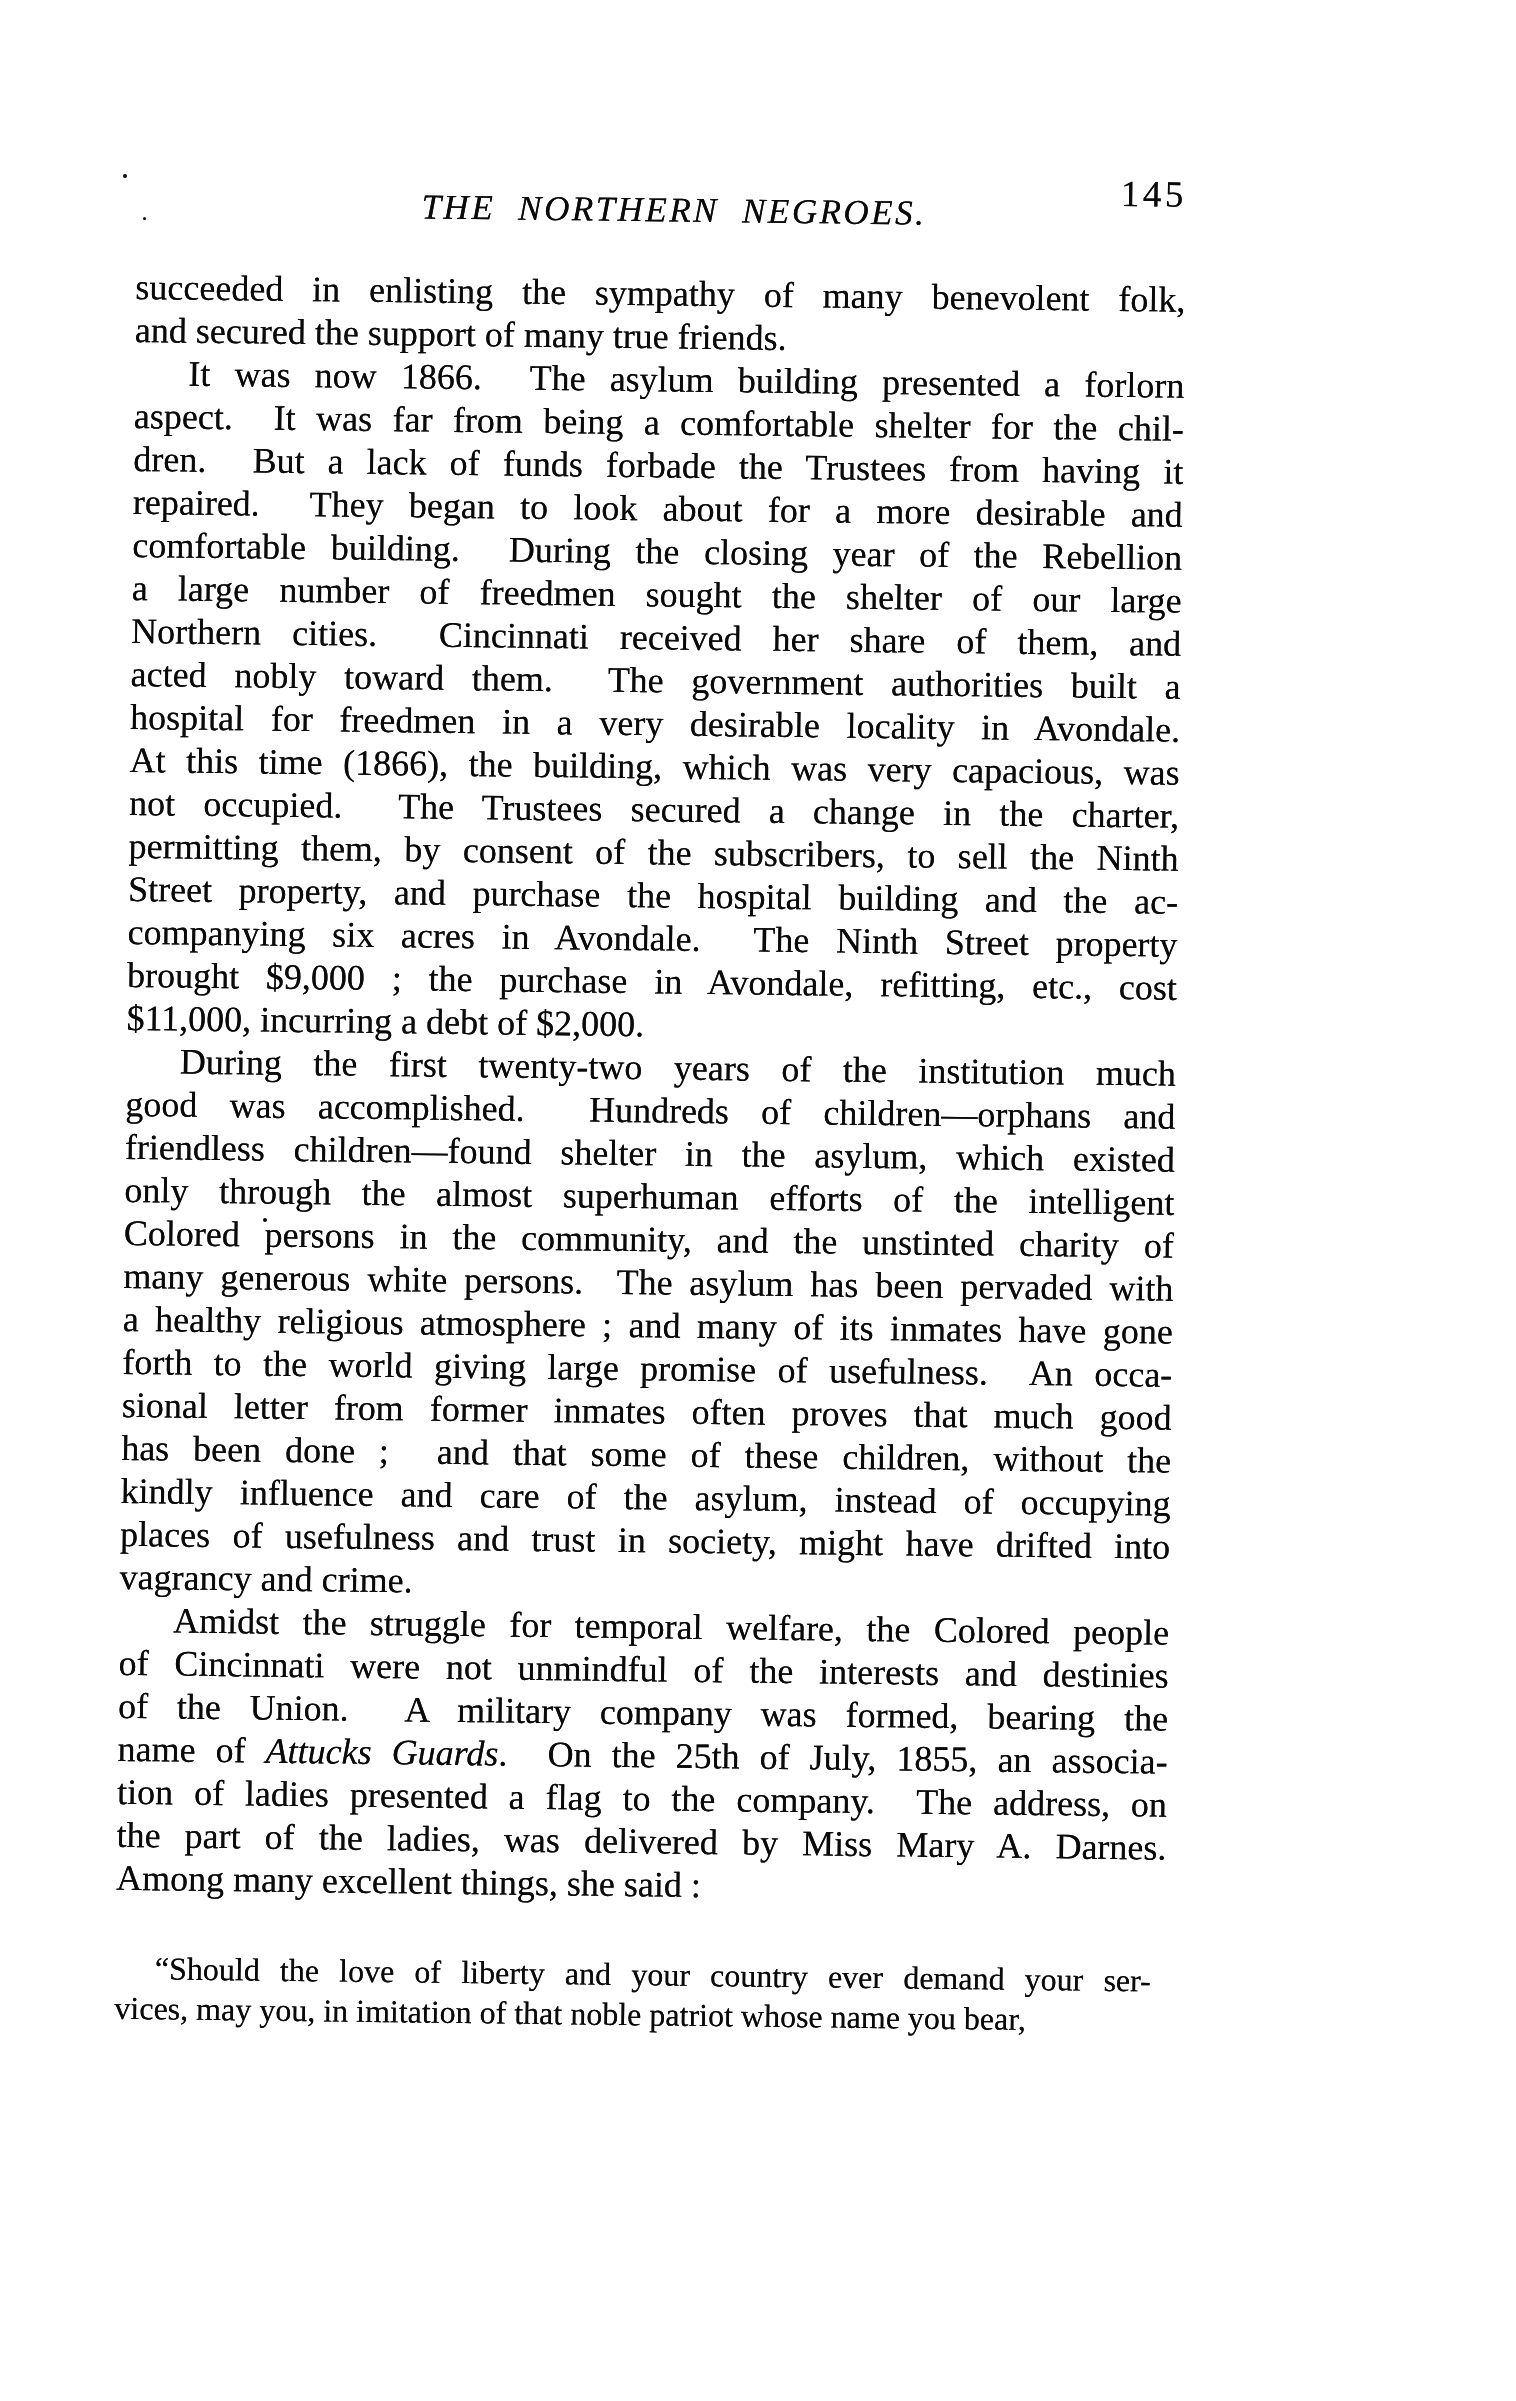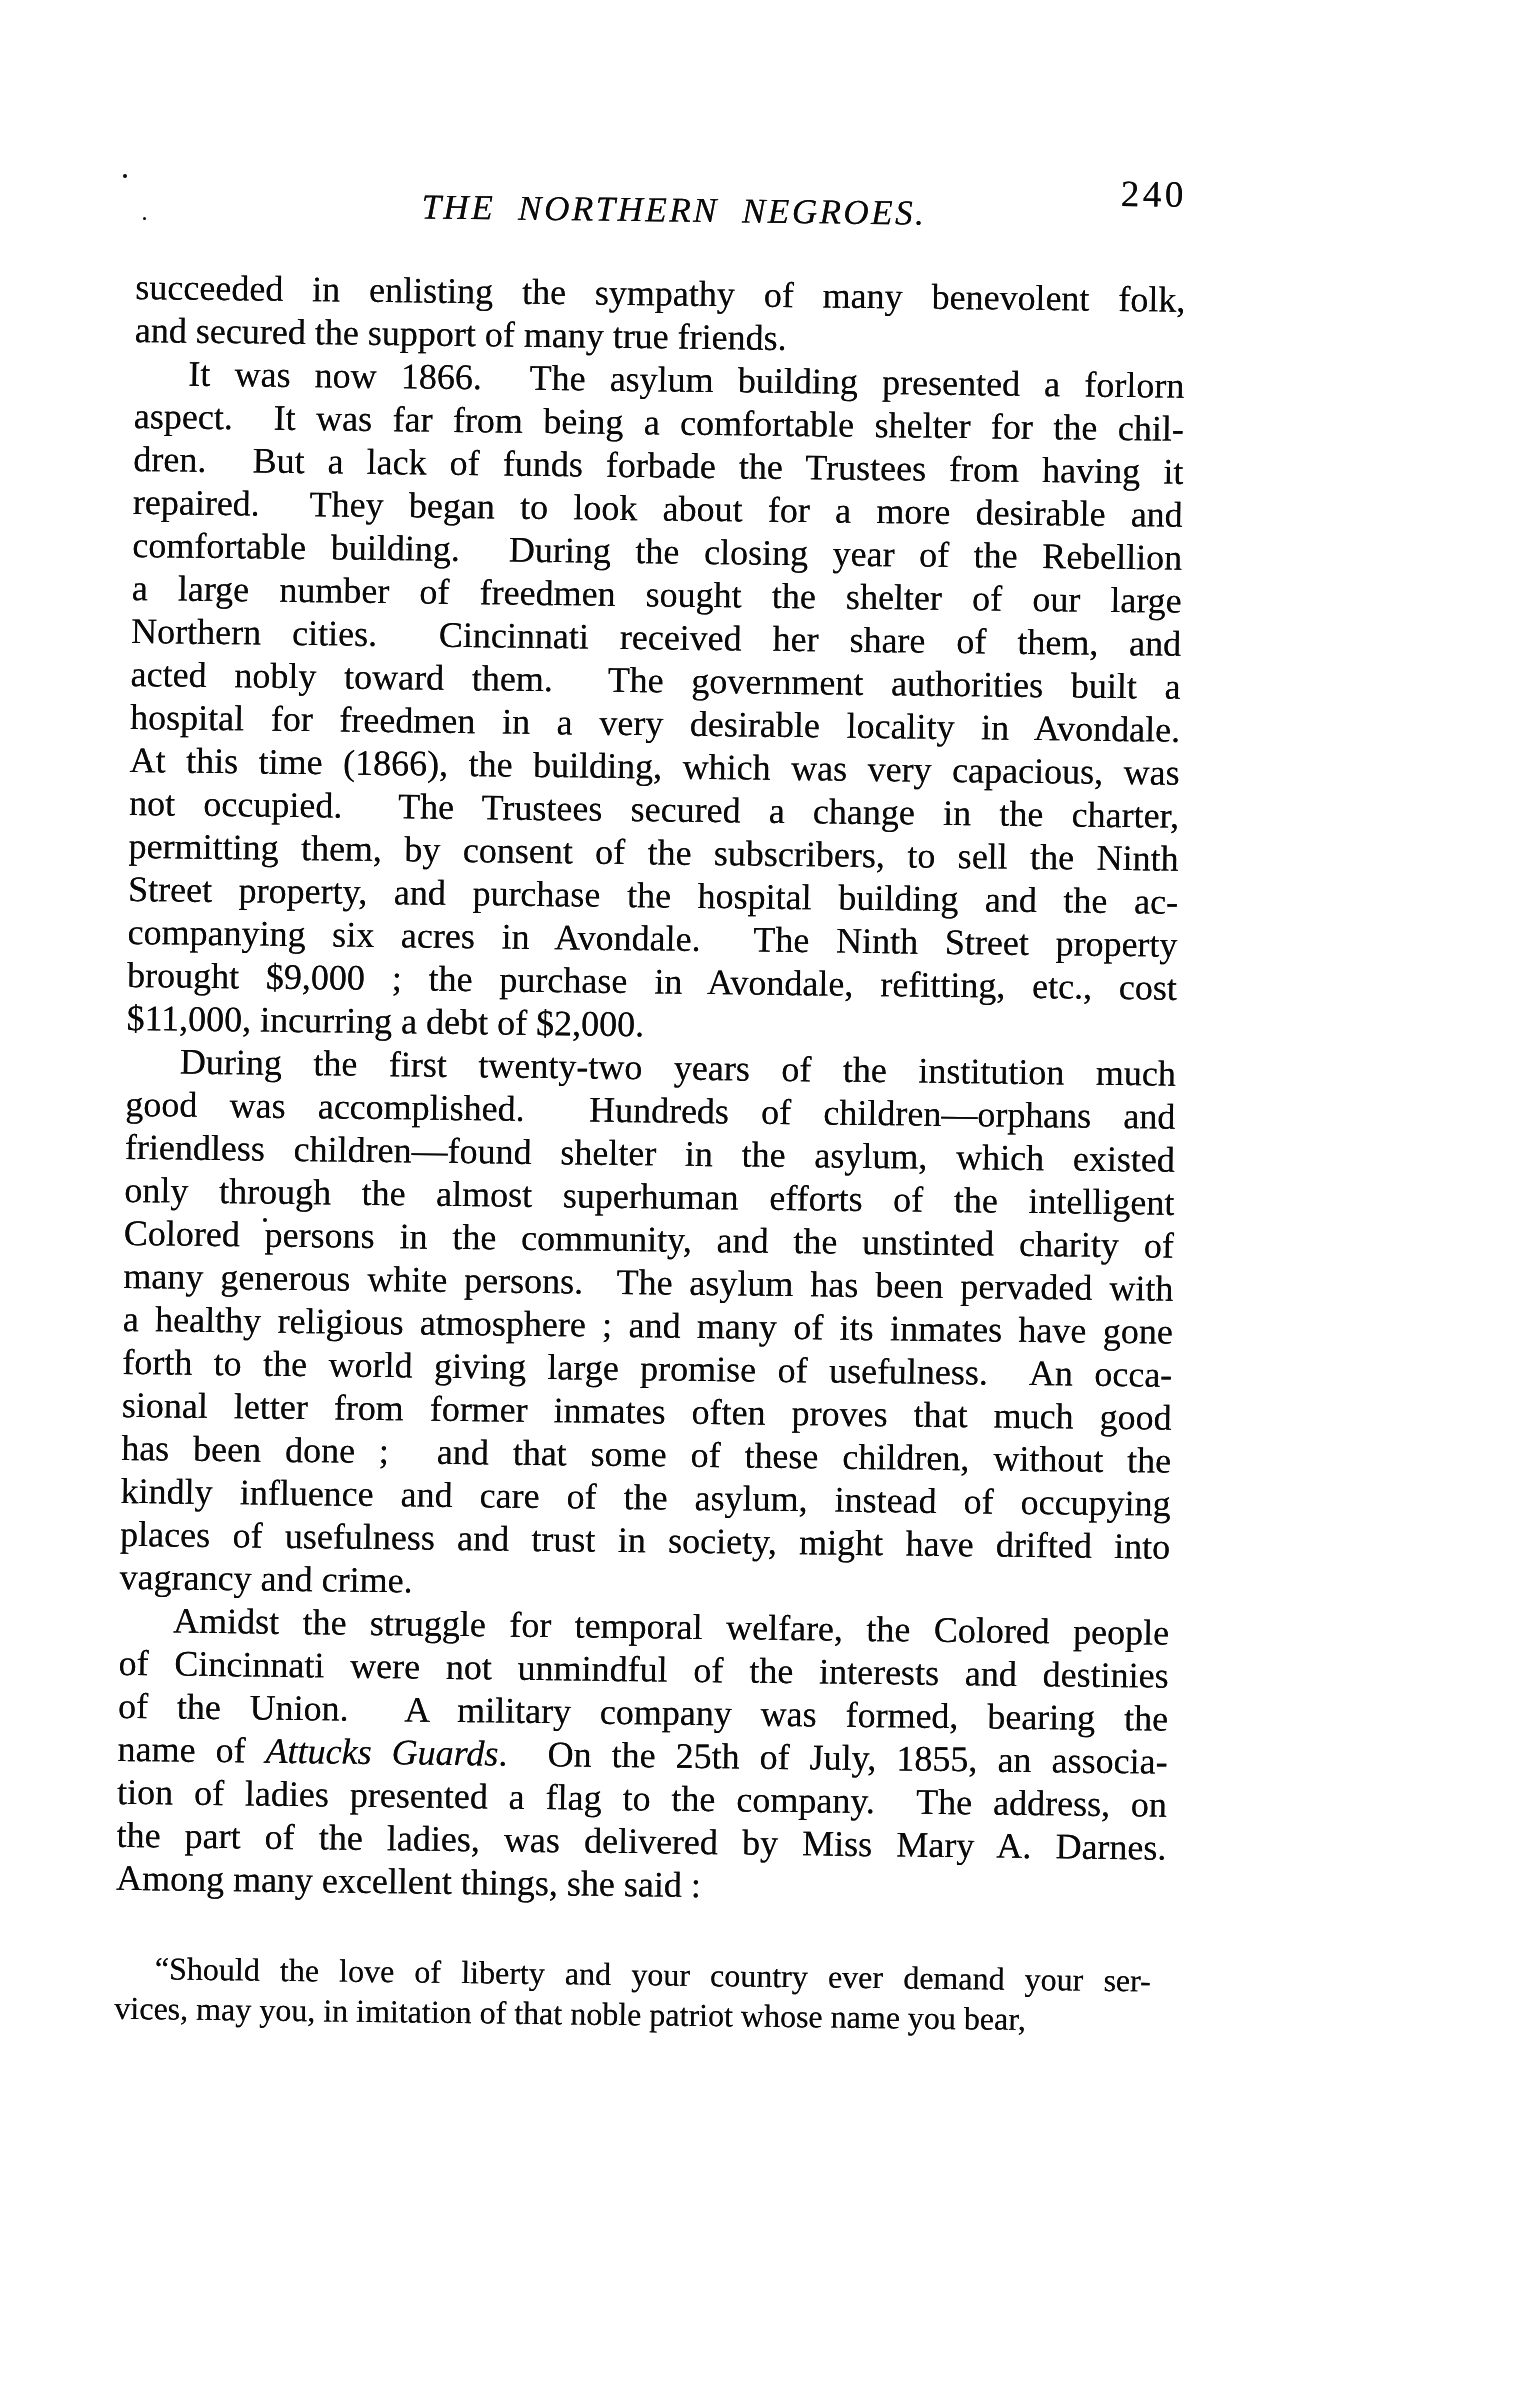--- a/index.html
+++ b/index.html
@@ -63,21 +63,21 @@
   .speck.s3 { left: 147px; top: 761px; width: 3.4px; height: 3.4px; }
   .speck.s4 { left: 263px; top: 1218px; width: 4.2px; height: 4.2px; }
 </style>
 </head>
 <body>
 
 <div class="scan">
   <div class="content">
     <div class="headrow">
       <div class="running-head">THE NORTHERN NEGROES.</div>
-      <div class="folio">240</div>
+      <div class="folio">145</div>
     </div>
     <div class="bodytext" id="body-lines">
         <div class="line">succeeded in enlisting the sympathy of many benevolent folk,</div>
         <div class="line last">and secured the support of many true friends.</div>
         <div class="line indent">It was now 1866.  The asylum building presented a forlorn</div>
         <div class="line">aspect.  It was far from being a comfortable shelter for the chil-</div>
         <div class="line">dren.  But a lack of funds forbade the Trustees from having it</div>
         <div class="line">repaired.  They began to look about for a more desirable and</div>
         <div class="line">comfortable building.  During the closing year of the Rebellion</div>
         <div class="line">a large number of freedmen sought the shelter of our large</div>

